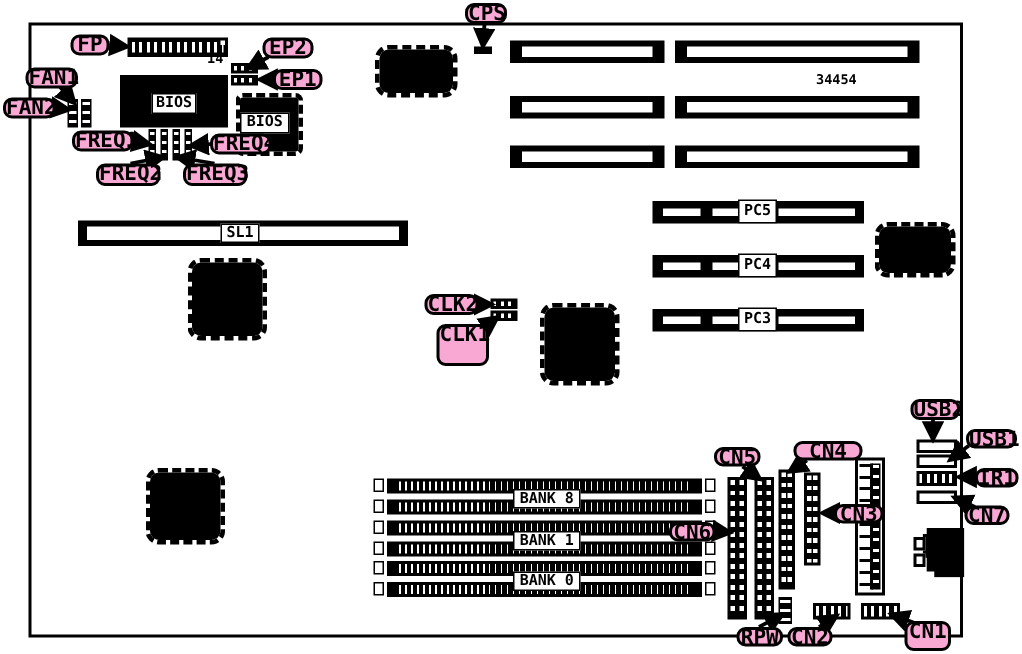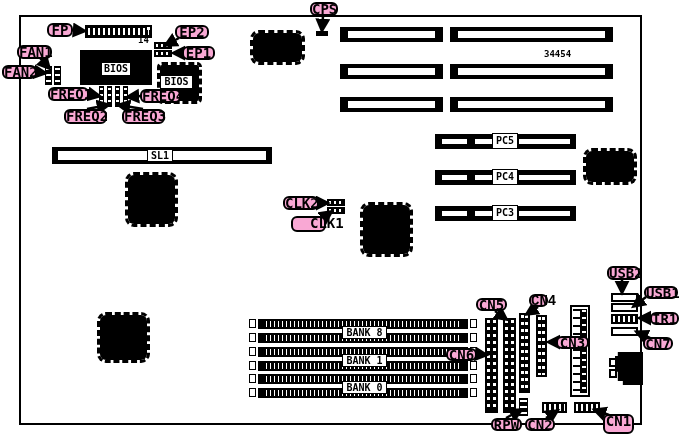--- a/index.html
+++ b/index.html
@@ -281,26 +281,26 @@
   <div class="abs lab" style="left:17px;top:45px;width:35px;height:14px;">FAN1</div>
   <div class="abs lab" style="left:2px;top:65px;width:35px;height:14px;">FAN2</div>
   <div class="abs labsq" style="left:101px;top:62px;width:30px;height:14px;">BIOS</div>
   <div class="abs labsq" style="left:160px;top:75px;width:33px;height:14px;">BIOS</div>
   <div class="abs lab" style="left:48px;top:87px;width:41px;height:14px;">FREQ1</div>
   <div class="abs lab" style="left:140px;top:89px;width:41px;height:14px;">FREQ4</div>
   <div class="abs lab" style="left:64px;top:109px;width:43px;height:15px;">FREQ2</div>
   <div class="abs lab" style="left:122px;top:109px;width:43px;height:15px;">FREQ3</div>
   <div class="abs lab" style="left:310px;top:2px;width:28px;height:14px;">CPS</div>
   <div class="abs lab" style="left:283px;top:196px;width:36px;height:14px;">CLK2</div>
-  <div class="abs lab" style="left:291px;top:216px;width:35px;height:16px;padding-left:17px;">CLK1</div>
+  <div class="abs lab" style="left:291px;top:216px;width:35px;height:28px;">CLK1</div>
   <div class="abs lab" style="left:607px;top:266px;width:33px;height:14px;">USB2</div>
   <div class="abs lab" style="left:644px;top:286px;width:34px;height:13px;">USB1</div>
   <div class="abs lab" style="left:650px;top:312px;width:29px;height:13px;">IR1</div>
   <div class="abs lab" style="left:643px;top:337px;width:30px;height:13px;">CN7</div>
   <div class="abs lab" style="left:556px;top:336px;width:33px;height:13px;">CN3</div>
   <div class="abs lab" style="left:446px;top:348px;width:31px;height:13px;">CN6</div>
   <div class="abs lab" style="left:476px;top:298px;width:31px;height:13px;">CN5</div>
-  <div class="abs lab" style="left:529px;top:294px;width:19px;height:13px;font-family:Liberation Mono, monospace;">CN4</div>
+  <div class="abs lab" style="left:529px;top:294px;width:46px;height:13px;">CN4</div>
   <div class="abs lab" style="left:491px;top:418px;width:31px;height:13px;">RPW</div>
   <div class="abs lab" style="left:525px;top:418px;width:30px;height:13px;">CN2</div>
   <div class="abs lab" style="left:603px;top:414px;width:31px;height:20px;">CN1</div>
 
 </div>
 
 </body></html>

